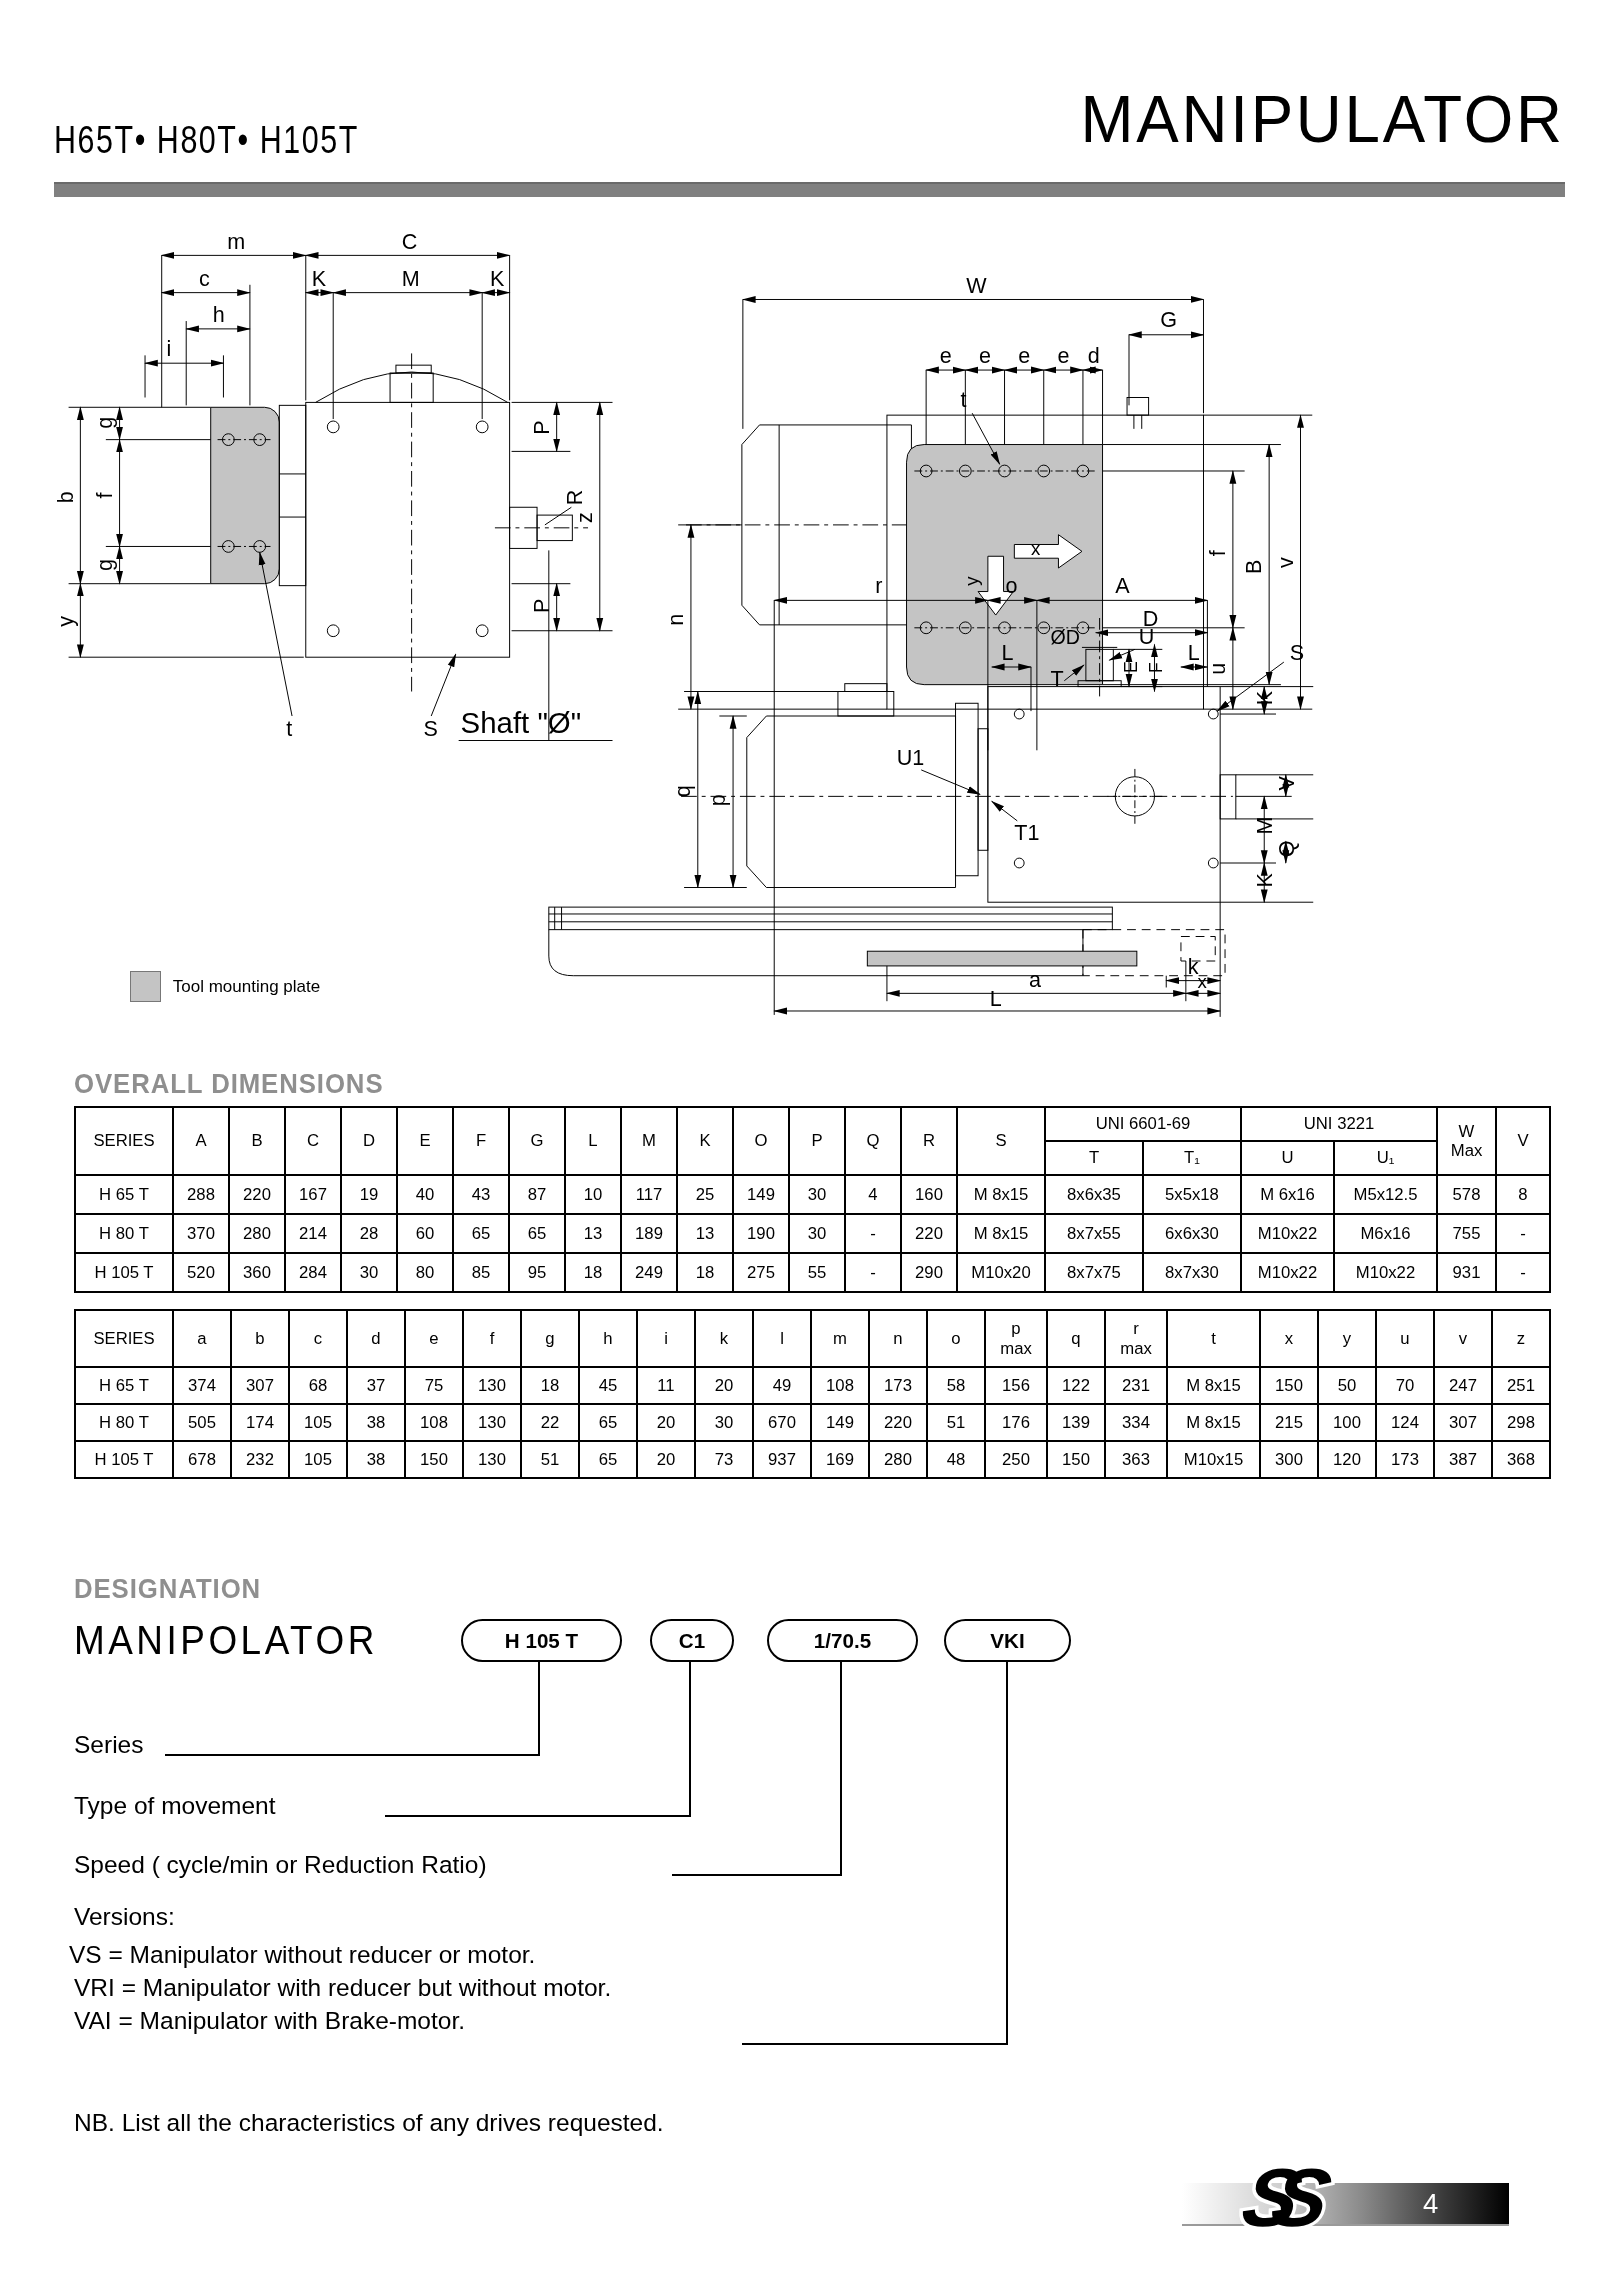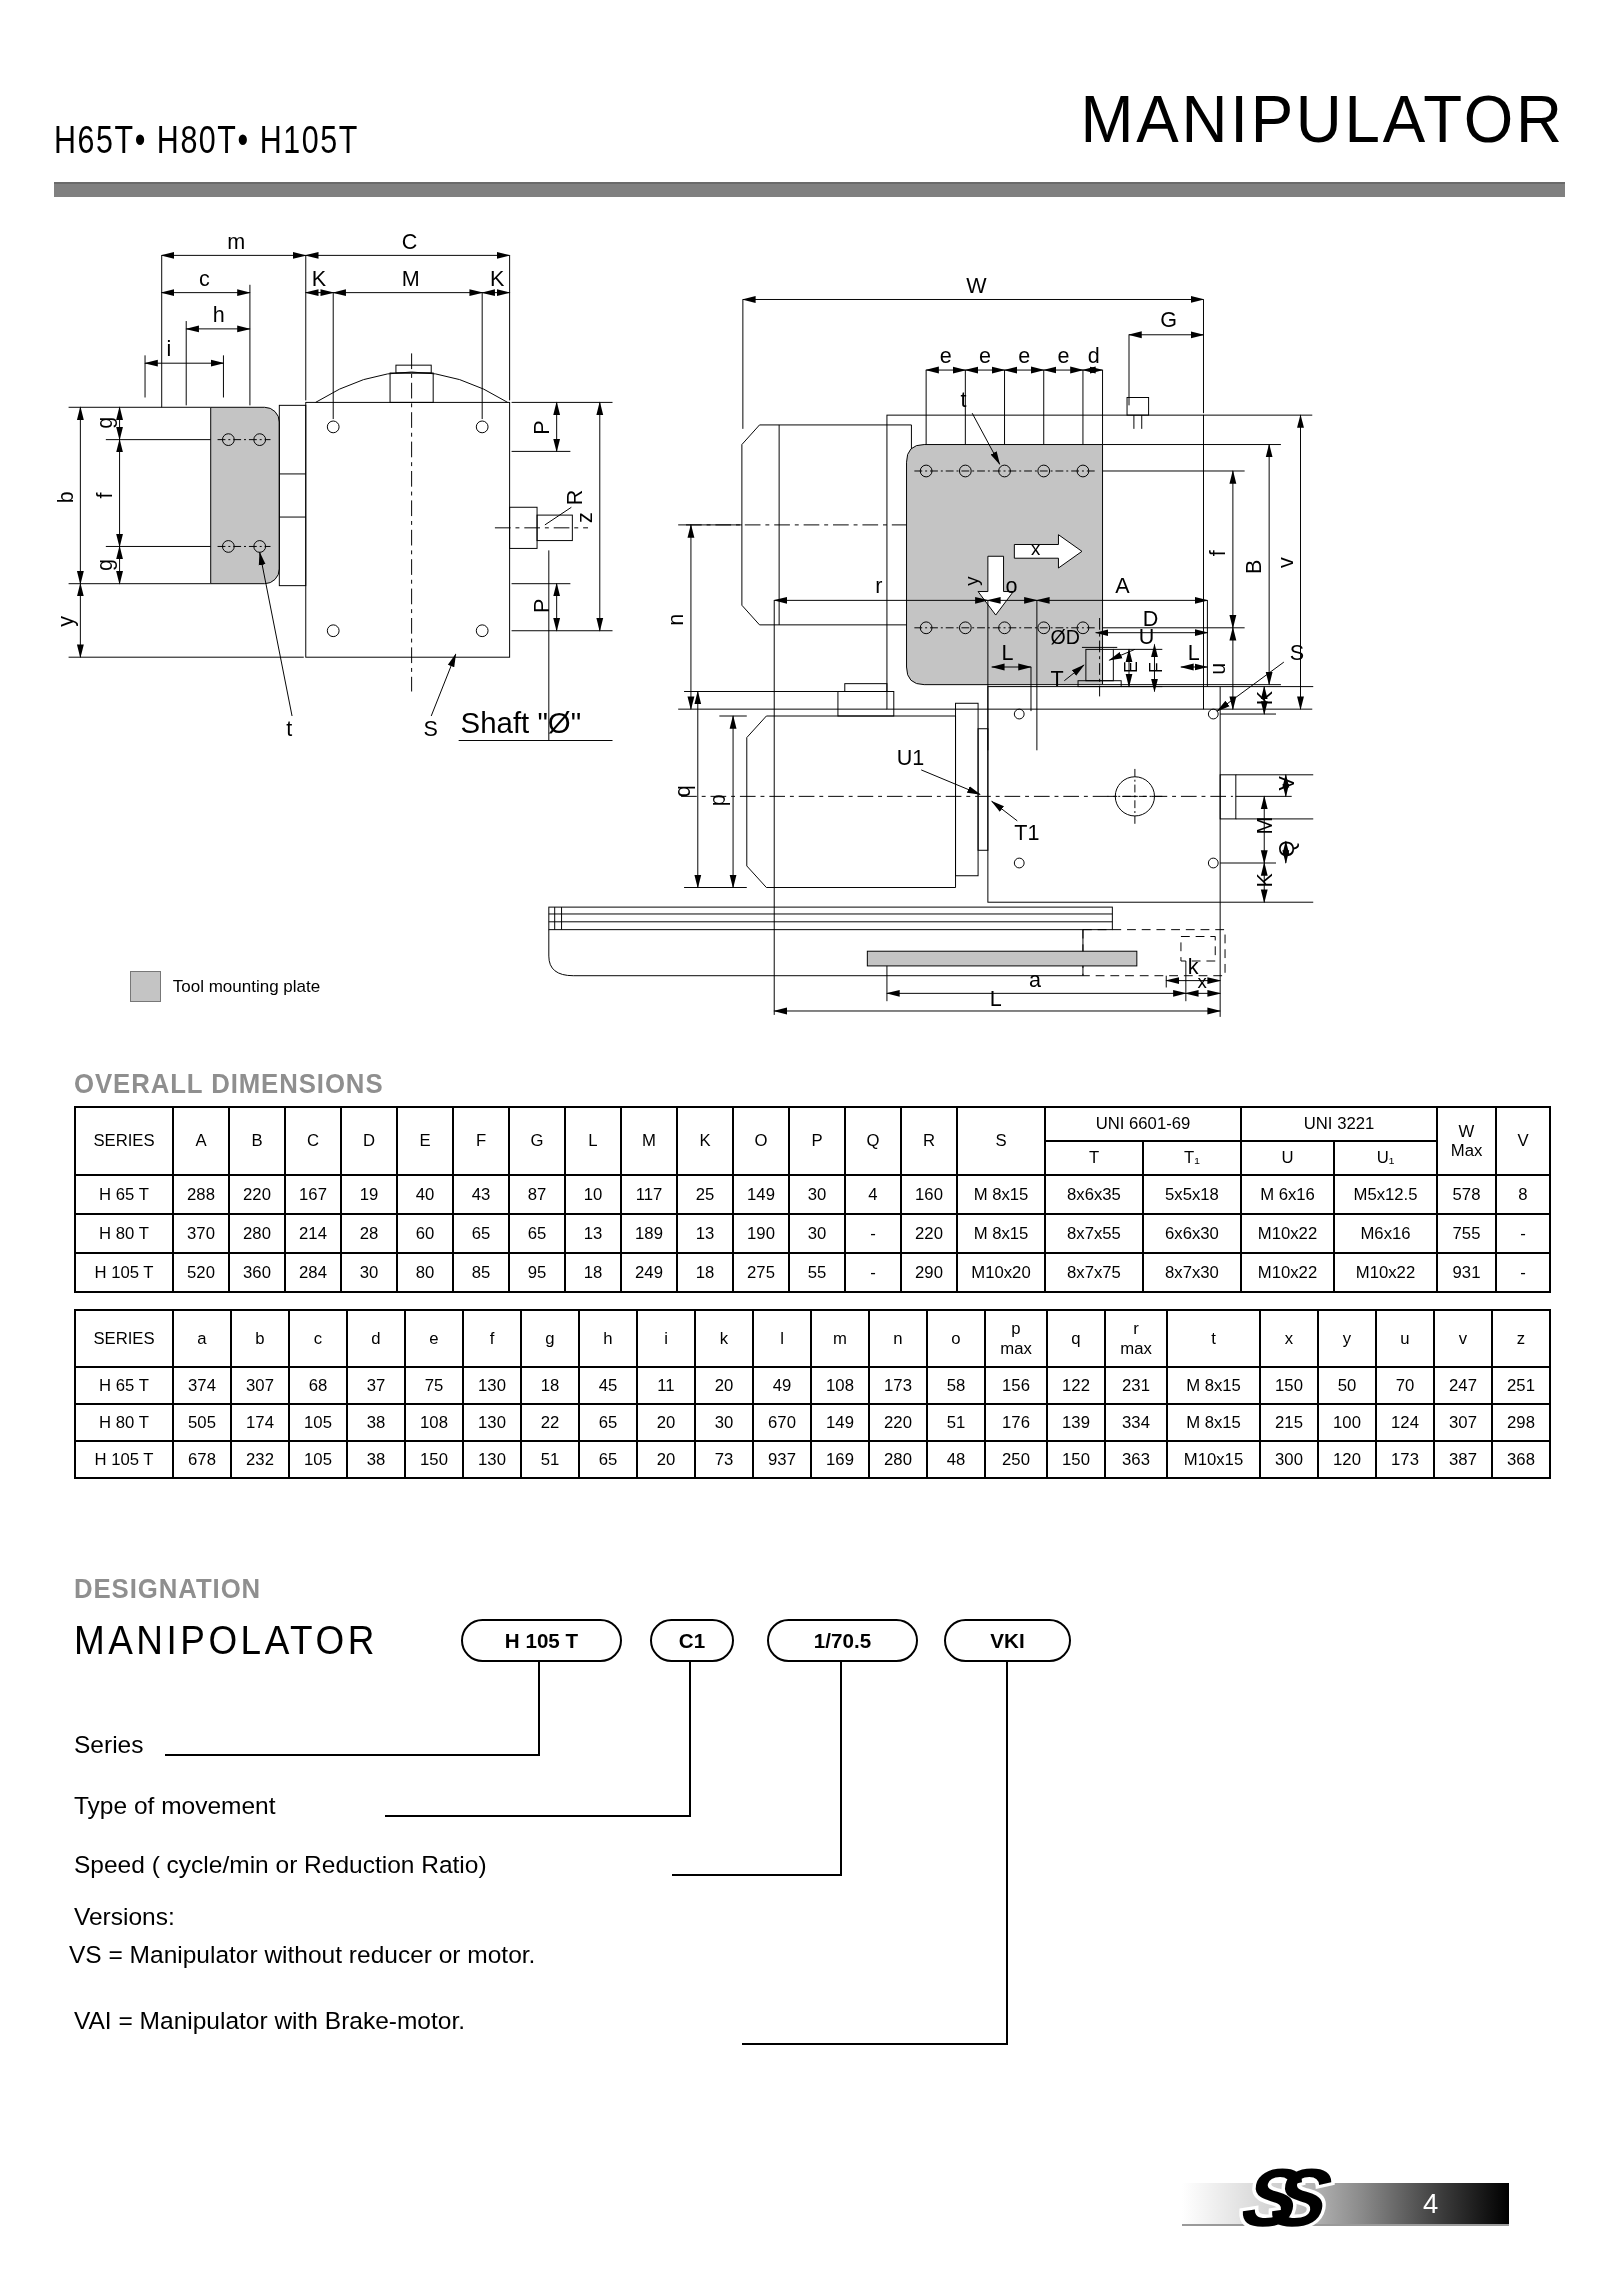--- a/index.html
+++ b/index.html
@@ -605,21 +605,23 @@
   <div class="cl" style="left:840px;top:1662px;width:2px;height:214px"></div>
   <div class="cl" style="left:672px;top:1874px;width:170px;height:2px"></div>
   <div class="cl" style="left:1006px;top:1662px;width:2px;height:382px"></div>
   <div class="cl" style="left:742px;top:2043px;width:266px;height:2px"></div>
 
   <div class="dlabel" style="left:74px;top:1731px">Series</div>
   <div class="dlabel" style="left:74px;top:1792px">Type of movement</div>
   <div class="dlabel" style="left:74px;top:1851px">Speed ( cycle/min or Reduction Ratio)</div>
   <div class="dlabel" style="left:74px;top:1903px">Versions:</div>
   <div class="vline" style="left:69px;top:1941px">VS = Manipulator without reducer or motor.</div>
+  <div class="vline" style="left:74px;top:1974px">VRI = Manipulator with reducer but without motor.</div>
   <div class="vline" style="left:74px;top:2007px">VAI = Manipulator with Brake-motor.</div>
+  <div class="dlabel" style="left:74px;top:2109px">NB. List all the characteristics of any drives requested.</div>
 
   <div class="abs fbar"></div>
   <svg class="abs" style="left:1230px;top:2156px" width="108" height="90" viewBox="0 0 110 92">
     <g transform="skewX(-12) translate(22,0)">
       <text x="2" y="72" font-size="84" font-family="DejaVu Serif, serif" font-style="italic" font-weight="bold" fill="#000" stroke="#fff" stroke-width="7" paint-order="stroke" letter-spacing="-26">SS</text>
     </g>
   </svg>
   <div class="abs pageno">4</div>
 
 </div>

